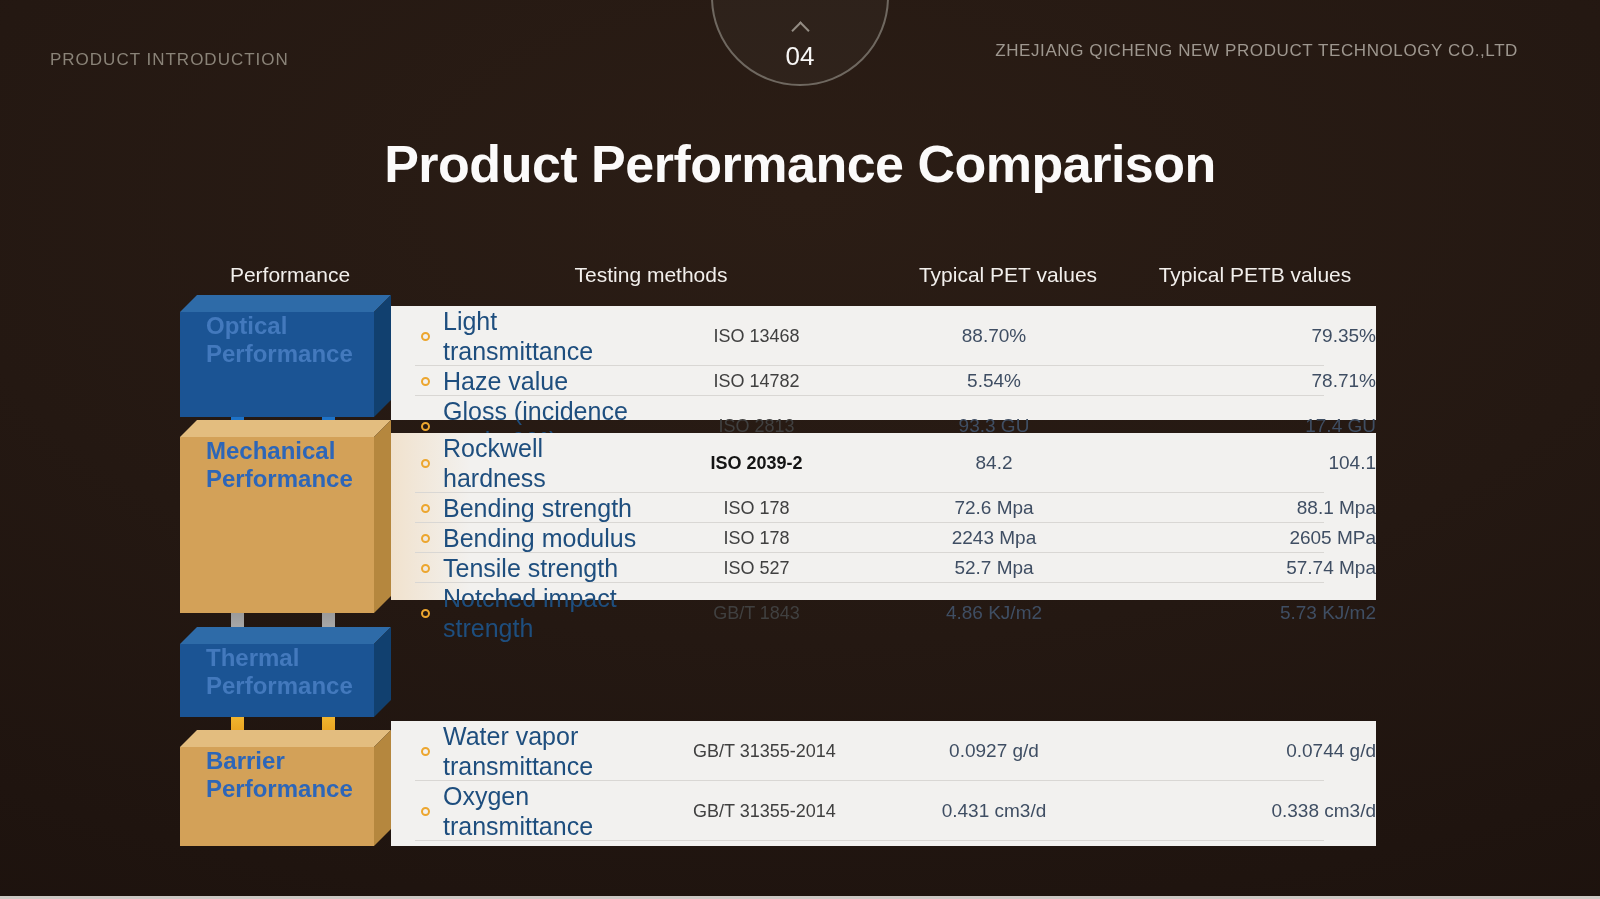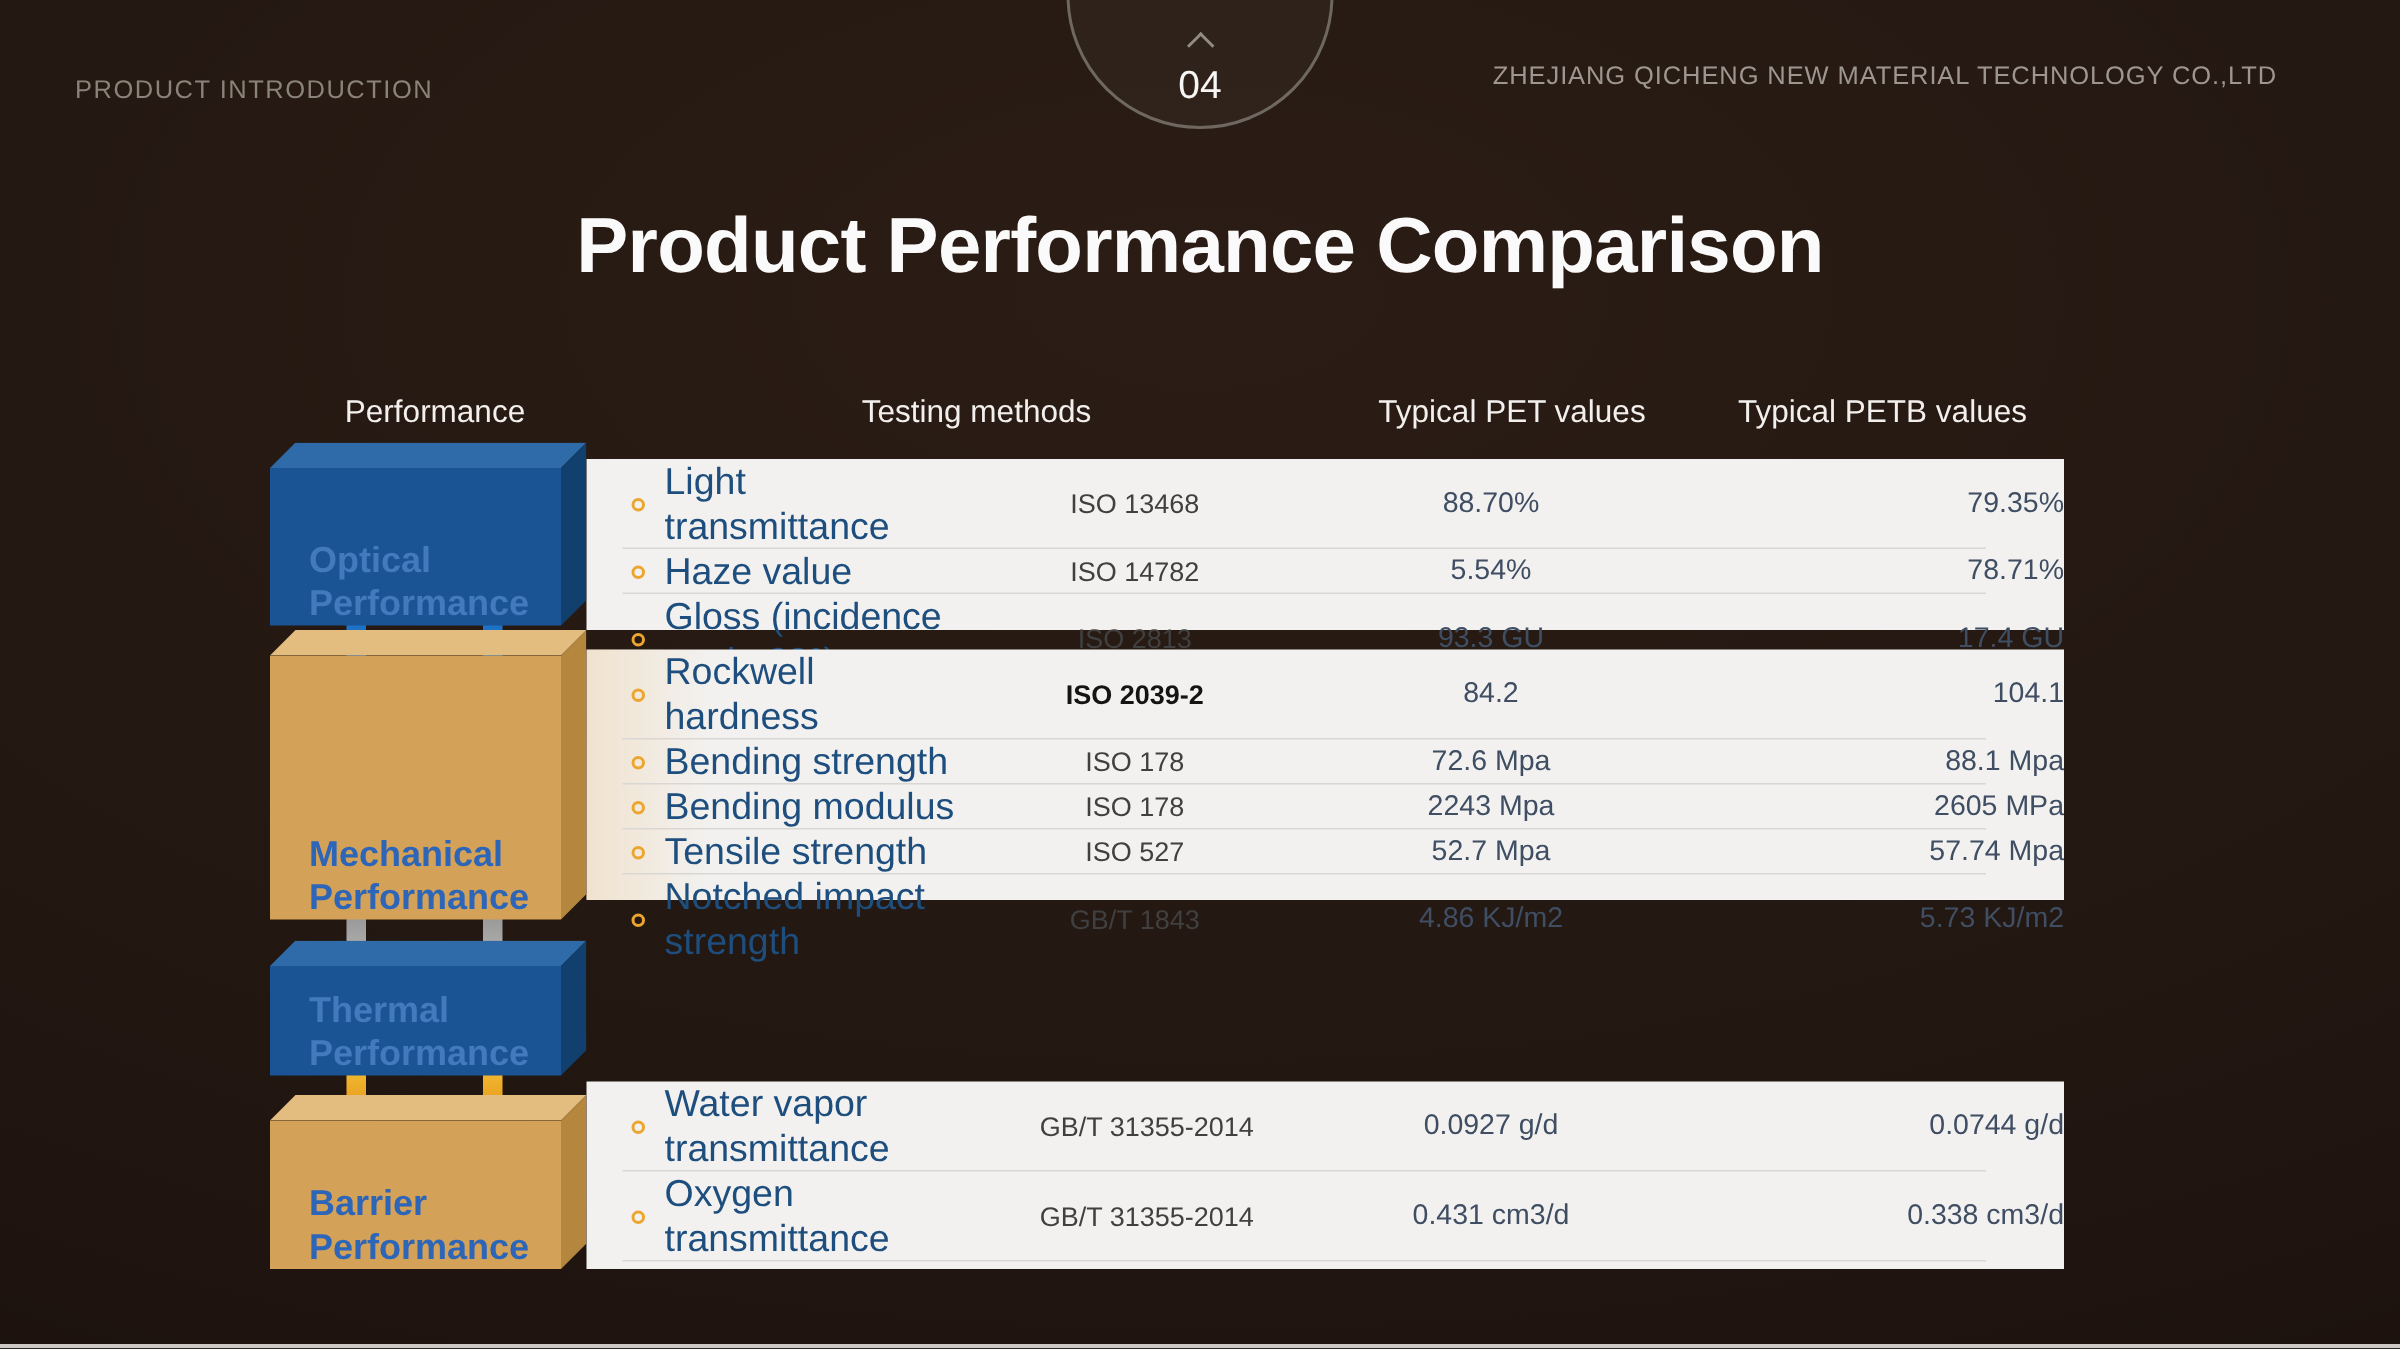--- a/index.html
+++ b/index.html
@@ -41,21 +41,21 @@
   .petb{flex:1;text-align:right;font-size:19px;color:#3f4e63;}
   .panel-mech::before{content:'';position:absolute;left:0;top:0;bottom:0;width:80px;
     background:linear-gradient(90deg, rgba(236,166,72,0.20), rgba(236,166,72,0));}
   
   .box{position:absolute;left:180px;width:211px;z-index:3;}
   .face-top{position:absolute;top:0;left:0;width:100%;height:17px;
     clip-path:polygon(17px 0, 100% 0, calc(100% - 17px) 100%, 0 100%);}
   .face-right{position:absolute;right:0;top:0;width:17px;height:100%;
     clip-path:polygon(0 17px, 100% 0, 100% calc(100% - 17px), 0 100%);}
   .face-front{position:absolute;left:0;top:17px;right:17px;bottom:0;
-    display:flex;align-items:flex-end;box-sizing:border-box;padding-left:26px;}
+    display:flex;align-items:flex-start;box-sizing:border-box;padding-left:26px;}
   .box-label{font-size:24px;font-weight:700;line-height:1.18;}
   .box.blue .face-top{background:#2e6ba8;}
   .box.blue .face-right{background:#11406f;}
   .box.blue .face-front{background:#1b5494;}
   .box.blue .box-label{color:#4379bd;}
   .box.tan .face-top{background:#e3bd7f;}
   .box.tan .face-right{background:#b5873e;}
   .box.tan .face-front{background:#d3a158;}
   .box.tan .box-label{color:#2d66b8;}
   
@@ -68,21 +68,21 @@
   .glow{position:absolute;z-index:0;filter:blur(8px);
     background:radial-gradient(50% 50% at 50% 50%, rgba(235,140,40,0.30), rgba(235,140,40,0) 70%);}
   .bottom-strip{position:absolute;left:0;bottom:0;width:100%;height:3px;background:#ccc8c4;z-index:4;}
 </style>
 </head>
 <body>
 
 <div class="slide">
 
   <div class="eyebrow">PRODUCT INTRODUCTION</div>
-  <div class="company">ZHEJIANG QICHENG NEW MATERIAL TECHNOLOGY  CO.,LTD</div>
+  <div class="company">ZHEJIANG QICHENG NEW PRODUCT TECHNOLOGY  CO.,LTD</div>
   <div class="page-circle">
     <span class="chev"></span>
     <span class="page-num">04</span>
   </div>
 
   <div class="title">Product Performance Comparison</div>
 
   <div class="col-head" style="left:290px">Performance</div>
   <div class="col-head" style="left:651px">Testing methods</div>
   <div class="col-head" style="left:1008px">Typical PET values</div>

